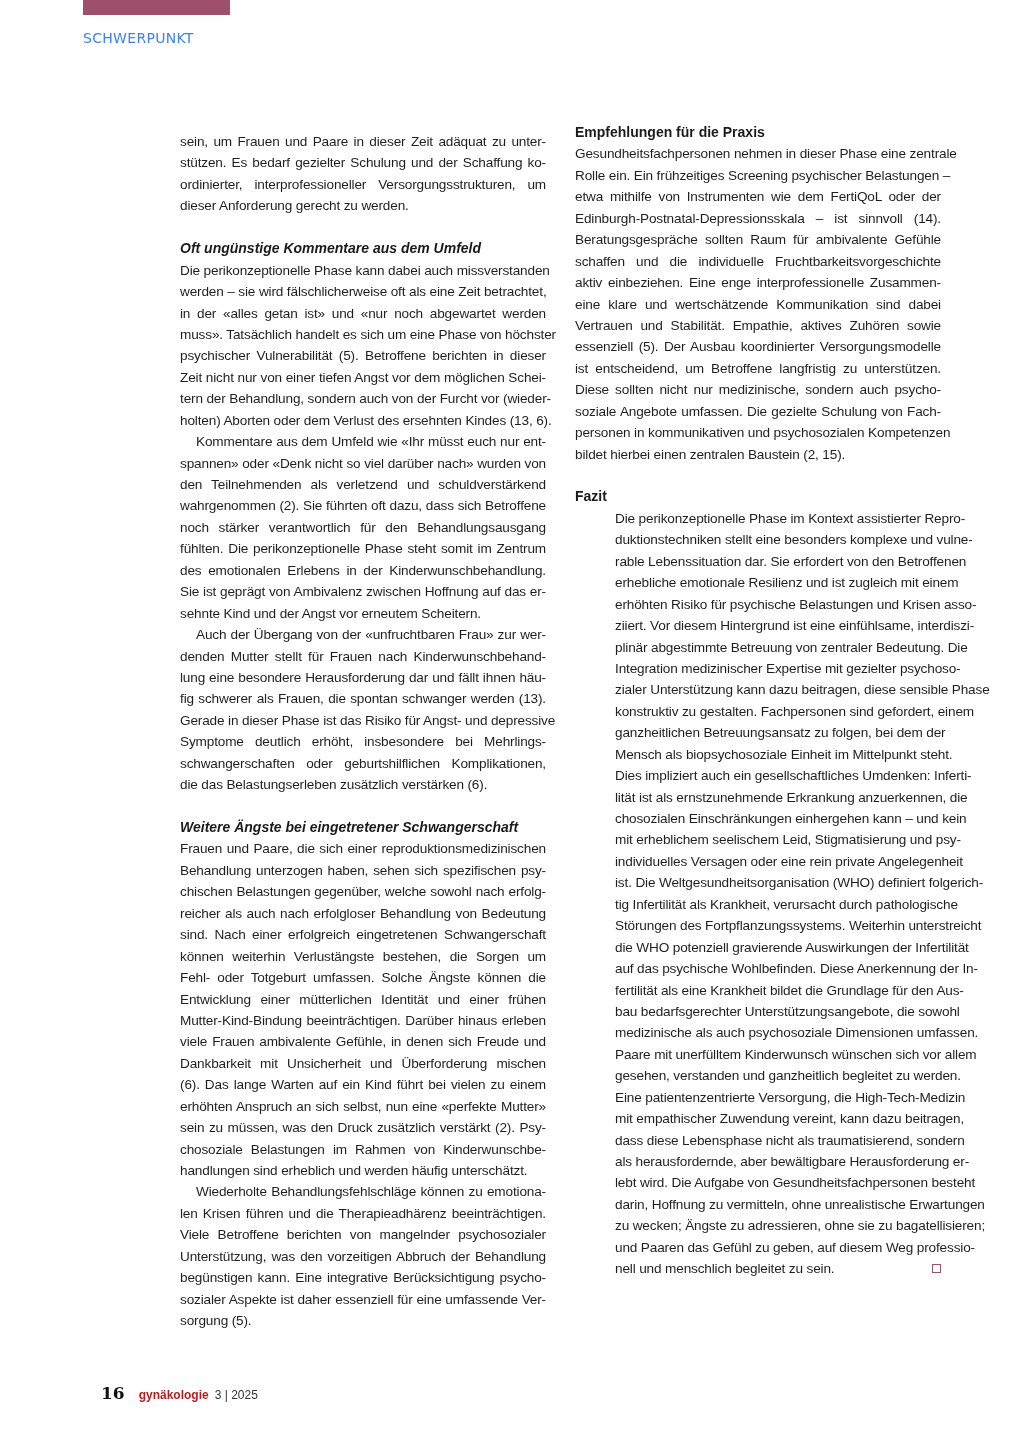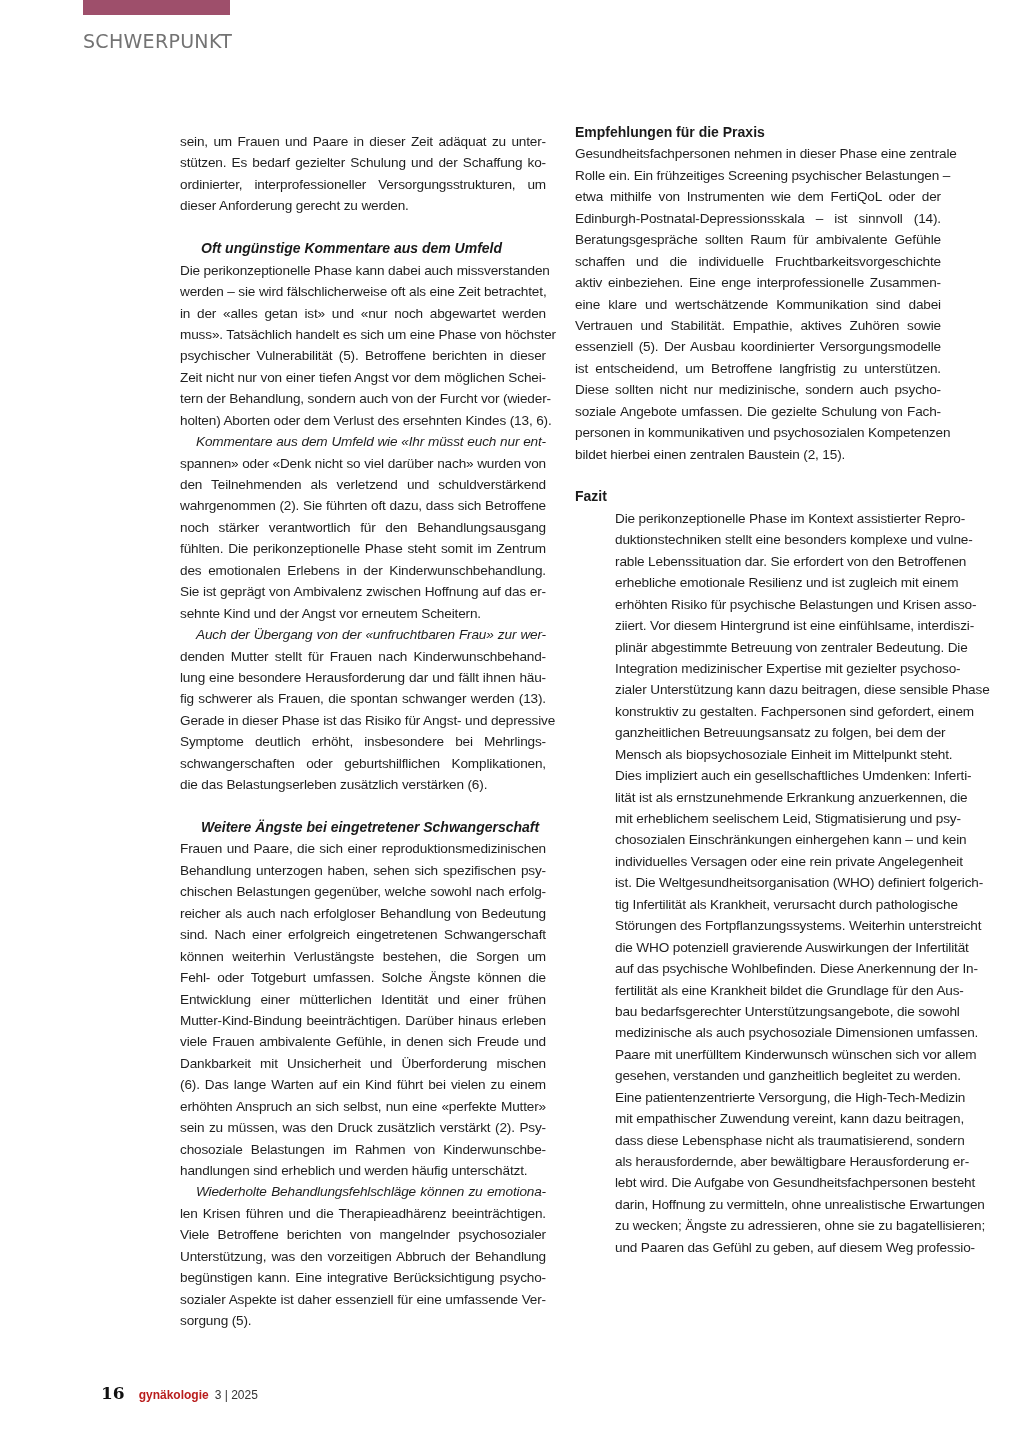--- a/index.html
+++ b/index.html
@@ -1,26 +1,26 @@
 <!DOCTYPE html>
 <html><head>
 <meta charset="utf-8">
 <style>
   html, body { margin: 0; padding: 0; background: #ffffff; }
   body { width: 1024px; height: 1448px; position: relative; overflow: hidden; font-family: "Liberation Sans", "DejaVu Sans", sans-serif; color: #1f1f1f; }
   .top-bar { position: absolute; left: 83px; top: 0; width: 147px; height: 15px; background: #9e4f6b; }
-  .section-label { position: absolute; left: 83px; top: 30px; font-size: 19px; letter-spacing: 0.3px; color: #737373; font-family: "DejaVu Sans", sans-serif; font-weight: normal; }
+  .section-label { position: absolute; left: 83px; top: 30px; font-size: 14px; letter-spacing: 0.3px; color: #3b82f6; font-family: "DejaVu Sans", sans-serif; font-weight: normal; }
   .col { position: absolute; width: 366px; }
   .col.left { left: 180px; top: 131px; }
   .col.right { left: 575px; top: 122px; }
   .line { display: block; height: 21.45px; line-height: 21.45px; font-size: 13.6px; text-align: justify; text-align-last: justify; white-space: nowrap; overflow: visible; letter-spacing: -0.15px; }
   .line.last { text-align-last: left; }
-  .line.indent { padding-left: 16px; font-style: italic; }
+  .line.indent { padding-left: 16px; }
   .heading { display: block; height: 21.45px; line-height: 21.45px; font-size: 14px; font-weight: bold; color: #1a1a1a; }
-  .heading.italic { font-style: italic; margin-left: 21px; }
+  .heading.italic { font-style: italic; }
   .gap { display: block; height: 21.45px; }
   .end-mark { display: inline-block; width: 9px; height: 9px; border: 1.6px solid #9e4f6b; box-sizing: border-box; position: absolute; right: 0; margin-top: 6px; }
   .footer { position: absolute; left: 83px; top: 1383px; display: flex; align-items: baseline; margin-left: 18px; }
   .page-num { font-family: "DejaVu Serif", "Liberation Serif", serif; font-weight: bold; font-size: 17px; color: #111; margin-right: 14px; }
   .journal { font-family: Liberation Sans, sans-serif; font-weight: bold; font-size: 12px; color: #b91c1c; margin-right: 6px; }
   .issue { font-size: 12px; color: #333; }
 </style>
 </head>
 <body>
 
@@ -127,41 +127,42 @@
       <span class="line">erhöhten Risiko für psychische Belastungen und Krisen asso-</span>
       <span class="line">ziiert. Vor diesem Hintergrund ist eine einfühlsame, interdiszi-</span>
       <span class="line">plinär abgestimmte Betreuung von zentraler Bedeutung. Die</span>
       <span class="line">Integration medizinischer Expertise mit gezielter psychoso-</span>
       <span class="line">zialer Unterstützung kann dazu beitragen, diese sensible Phase</span>
       <span class="line">konstruktiv zu gestalten. Fachpersonen sind gefordert, einem</span>
       <span class="line">ganzheitlichen Betreuungsansatz zu folgen, bei dem der</span>
       <span class="line">Mensch als biopsychosoziale Einheit im Mittelpunkt steht.</span>
       <span class="line">Dies impliziert auch ein gesellschaftliches Umdenken: Inferti-</span>
       <span class="line">lität ist als ernstzunehmende Erkrankung anzuerkennen, die</span>
+      <span class="line">chosozialen Einschränkungen einhergehen kann – und kein</span>
       <span class="line">mit erheblichem seelischem Leid, Stigmatisierung und psy-</span>
-      <span class="line">chosozialen Einschränkungen einhergehen kann – und kein</span>
       <span class="line">individuelles Versagen oder eine rein private Angelegenheit</span>
       <span class="line">ist. Die Weltgesundheitsorganisation (WHO) definiert folgerich-</span>
       <span class="line">tig Infertilität als Krankheit, verursacht durch pathologische</span>
       <span class="line">Störungen des Fortpflanzungssystems. Weiterhin unterstreicht</span>
       <span class="line">die WHO potenziell gravierende Auswirkungen der Infertilität</span>
       <span class="line">auf das psychische Wohlbefinden. Diese Anerkennung der In-</span>
       <span class="line">fertilität als eine Krankheit bildet die Grundlage für den Aus-</span>
       <span class="line">bau bedarfsgerechter Unterstützungsangebote, die sowohl</span>
       <span class="line">medizinische als auch psychosoziale Dimensionen umfassen.</span>
       <span class="line">Paare mit unerfülltem Kinderwunsch wünschen sich vor allem</span>
       <span class="line">gesehen, verstanden und ganzheitlich begleitet zu werden.</span>
       <span class="line">Eine patientenzentrierte Versorgung, die High-Tech-Medizin</span>
       <span class="line">mit empathischer Zuwendung vereint, kann dazu beitragen,</span>
       <span class="line">dass diese Lebensphase nicht als traumatisierend, sondern</span>
       <span class="line">als herausfordernde, aber bewältigbare Herausforderung er-</span>
       <span class="line">lebt wird. Die Aufgabe von Gesundheitsfachpersonen besteht</span>
       <span class="line">darin, Hoffnung zu vermitteln, ohne unrealistische Erwartungen</span>
       <span class="line">zu wecken; Ängste zu adressieren, ohne sie zu bagatellisieren;</span>
       <span class="line">und Paaren das Gefühl zu geben, auf diesem Weg professio-</span>
+      <span class="line last">nell und menschlich begleitet zu sein.<span class="end-mark"></span></span>
     </div>
 </div>
 
 <div class="footer">
   <span class="page-num">16</span>
   <span class="journal">gynäkologie</span>
   <span class="issue">3 | 2025</span>
 </div>
 
 </body></html>

